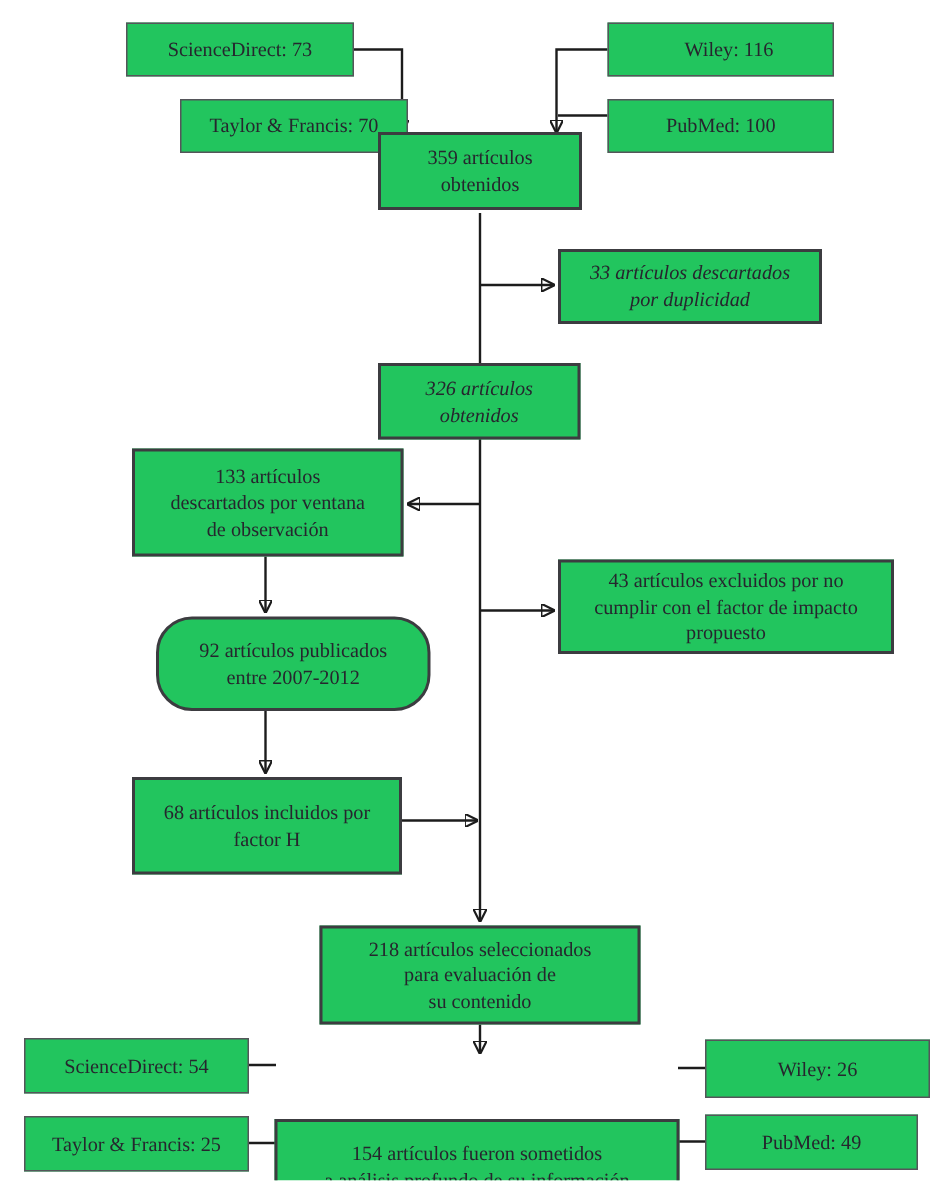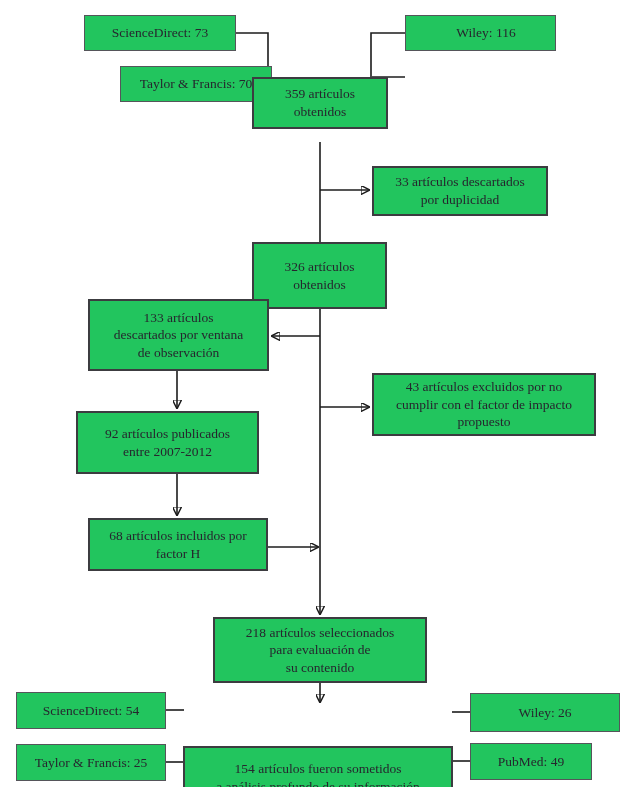--- a/index.html
+++ b/index.html
@@ -77,52 +77,53 @@
     <path d="M452,712 H471"></path>
     <path d="M452,761 H471"></path>
   </svg>
 
   <div class="node node--src" style="left:84px; top:15px; width:152px; height:36px;">ScienceDirect: 73</div>
 
   <div class="node node--src" style="left:84px; top:66px; width:152px; height:36px;margin-left:36px;">Taylor &amp; Francis: 70</div>
 
   <div class="node node--src" style="left:405px; top:15px; width:151px; height:36px;padding-left:17px;">Wiley: 116</div>
 
+  <div class="node node--src" style="left:405px; top:66px; width:151px; height:36px;">PubMed: 100</div>
 
-  <div class="node node--flow" style="left:252px; top:77px; width:136px; height:52px;font-family:Liberation Serif, serif;">359 artículos
+  <div class="node node--flow" style="left:252px; top:88px; width:136px; height:52px;font-family:Liberation Serif, serif;">359 artículos
 obtenidos</div>
 
-  <div class="node node--flow" style="left:372px; top:166px; width:176px; height:50px;">33 artículos descartados
+  <div class="node node--flow" style="left:372px; top:166px; width:176px; height:50px;font-style:italic;">33 artículos descartados
 por duplicidad</div>
 
-  <div class="node node--flow" style="left:252px; top:242px; width:135px; height:67px;">326 artículos
+  <div class="node node--flow" style="left:252px; top:242px; width:135px; height:51px;font-style:italic;">326 artículos
 obtenidos</div>
 
   <div class="node node--flow" style="left:88px; top:299px; width:181px; height:72px;">133 artículos
 descartados por ventana
 de observación</div>
 
   <div class="node node--flow" style="left:372px; top:373px; width:224px; height:63px;">43 artículos excluidos por no
 cumplir con el factor de impacto
 propuesto</div>
 
-  <div class="node node--flow" style="left:76px; top:411px; width:183px; height:63px;">92 artículos publicados
+  <div class="node node--flow" style="left:104px; top:411px; width:183px; height:63px;border-radius:24px;">92 artículos publicados
 entre 2007-2012</div>
 
-  <div class="node node--flow" style="left:88px; top:518px; width:180px; height:53px;">68 artículos incluidos por
+  <div class="node node--flow" style="left:88px; top:518px; width:180px; height:65px;">68 artículos incluidos por
 factor H</div>
 
   <div class="node node--flow" style="left:213px; top:617px; width:214px; height:66px;">218 artículos seleccionados
 para evaluación de
 su contenido</div>
 
   <div class="node node--flow" style="left:183px; top:705px; width:270px; height:64px;margin-top:41px;">154 artículos fueron sometidos
 a análisis profundo de su información</div>
 
   <div class="node node--src" style="left:16px; top:692px; width:150px; height:37px;">ScienceDirect: 54</div>
 
   <div class="node node--src" style="left:16px; top:744px; width:150px; height:37px;text-align:center;">Taylor &amp; Francis: 25</div>
 
   <div class="node node--src" style="left:470px; top:693px; width:150px; height:39px;">Wiley: 26</div>
 
-  <div class="node node--src" style="left:470px; top:743px; width:122px; height:37px;">PubMed: 49</div>
+  <div class="node node--src" style="left:470px; top:743px; width:142px; height:37px;">PubMed: 49</div>
 
 </div>
 
 </body></html>

